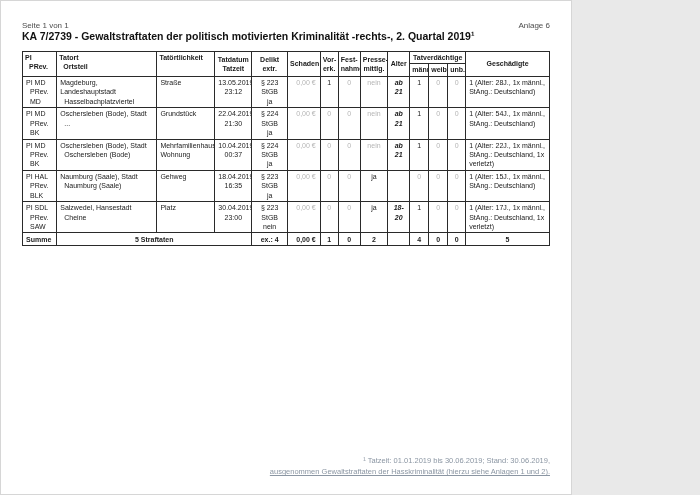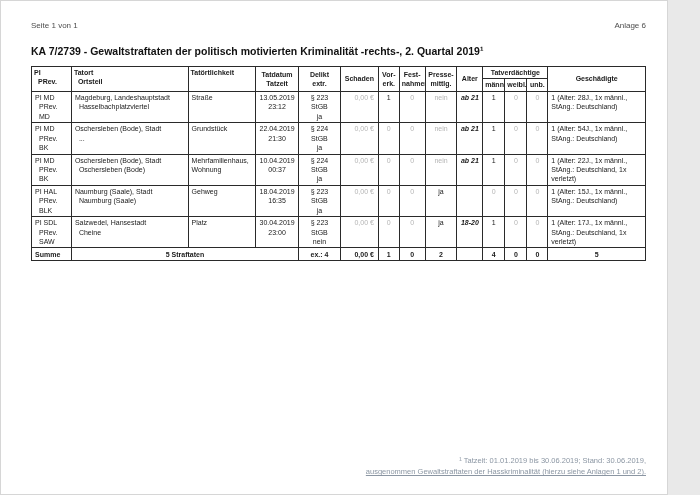--- a/index.html
+++ b/index.html
@@ -1,23 +1,23 @@
 <!DOCTYPE html>
 <html><head>
 <meta charset="utf-8">
 <style>
   * { margin:0; padding:0; box-sizing:border-box; }
   html, body { width:700px; height:495px; }
   body { background:#e9e9e9; font-family:"Liberation Sans", sans-serif; color:#1a1a1a; }
   .page {
-    width:668px; height:495px; background:#ffffff; border:1px solid #d6d6d6;
-    padding:20px 21px 16px 30px; display:flex; flex-direction:column;
+    width:572px; height:495px; background:#ffffff; border:1px solid #d6d6d6;
+    padding:20px 21px 16px 21px; display:flex; flex-direction:column;
   }
   .meta-row { display:flex; justify-content:space-between; font-size:8px; color:#4d4d4d; }
-  .title { margin-top:15px; font-size:10.5px; font-weight:bold; color:#111; }
+  .title { margin-top:0; font-size:10.5px; font-weight:bold; color:#111; }
   table {
     margin-top:9px; width:100%; border-collapse:collapse; table-layout:fixed;
     border:1.5px solid #2a2a2a;
   }
   th, td { border:1px solid #2a2a2a; font-size:7px; line-height:1.35; padding:1px 3px; overflow:hidden; }
   thead th { font-weight:bold; text-align:center; vertical-align:middle; padding:1px 2px; }
   thead th.al { text-align:left; vertical-align:top; }
   tbody td { vertical-align:top; height:28px; text-align:center; }
   td.al, th.al { text-align:left; }
   td.ar { text-align:right; padding-right:4px; }

